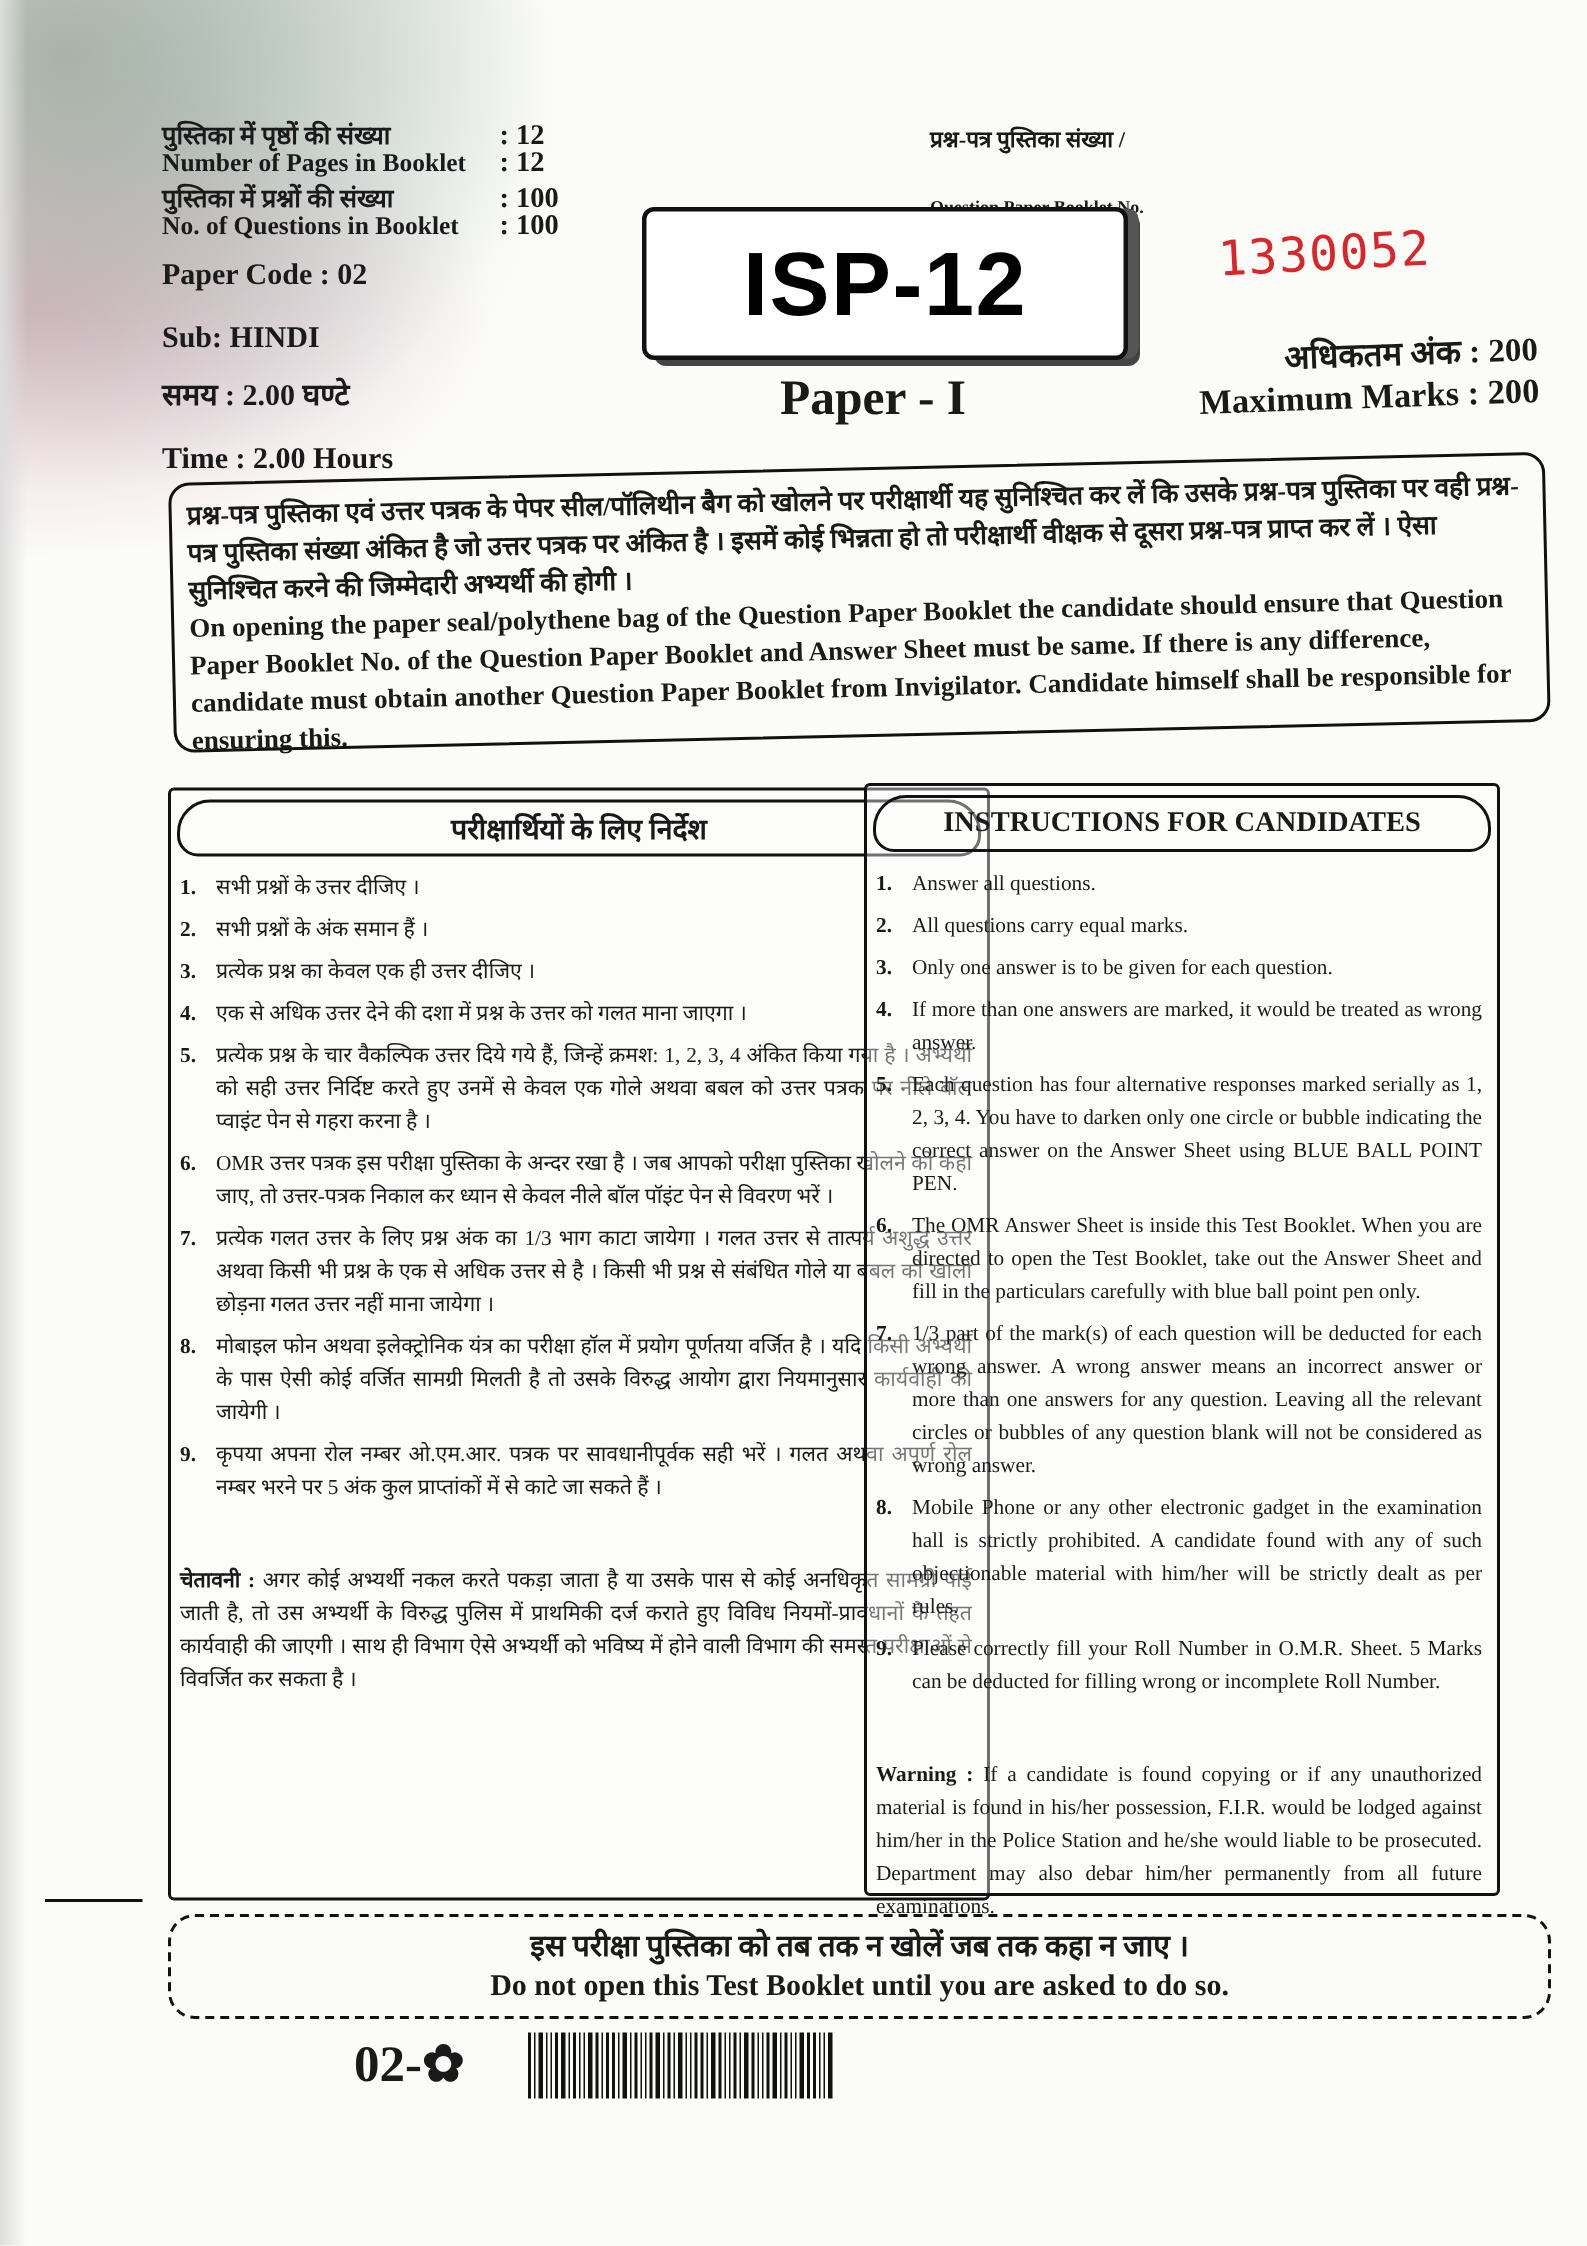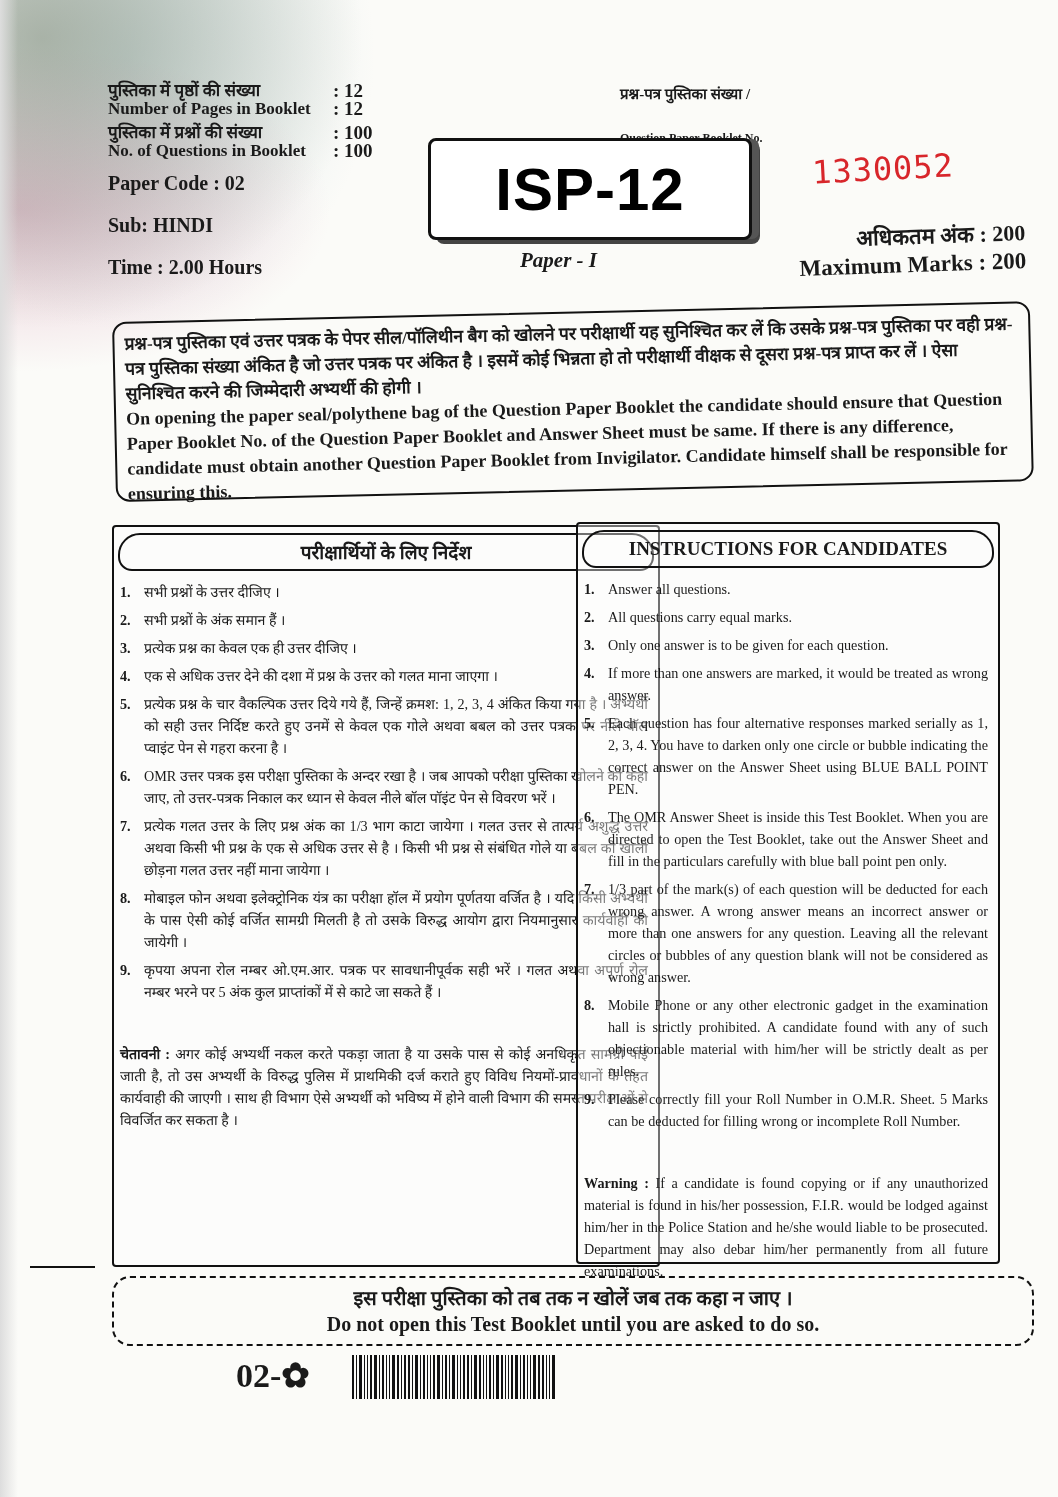--- a/index.html
+++ b/index.html
@@ -34,21 +34,21 @@
     .isp-box {
       left: 428px; top: 138px; width: 318px; height: 96px;
       border: 3px solid #111; border-radius: 8px; background: #fff;
       box-shadow: 8px 0 0 -1px #555, 8px 4px 0 0 #444;
       display: flex; align-items: center; justify-content: center;
     }
     .isp-box span { font-family: "Liberation Sans", "DejaVu Sans", sans-serif; font-weight: bold; font-size: 60px; color: #000000; letter-spacing: 1px; }
 
     .booklet-no { left: 812px; top: 150px; font-family: "DejaVu Sans Mono", "Liberation Mono", monospace; font-size: 32px; color: #d8262b; transform: rotate(-3deg); letter-spacing: 1px; }
 
-    .paper { left: 520px; top: 248px; font-size: 21px; font-weight: bold; font-style: italic; }
+    .paper { left: 520px; top: 248px; font-size: 33px; font-weight: bold; }
     .max { right: 32px; top: 220px; text-align: right; font-weight: bold; transform: rotate(-2deg); }
     .max .hi { font-size: 22px; }
     .max .en { font-size: 23px; margin-top: 2px; }
 
     .notice {
       left: 112px; top: 322px; width: 918px; height: 180px;
       border: 2px solid #111; border-radius: 14px; box-sizing: border-box;
       padding: 8px 10px; transform: rotate(-1.3deg); transform-origin: left top;
       font-weight: bold; font-size: 17.5px; line-height: 25px;
     }
@@ -105,20 +105,21 @@
   <div class="row">
     <span class="k">पुस्तिका में प्रश्नों की संख्या</span>
     <span class="v">: 100</span>
   </div>
   <div class="row">
     <span class="k">No. of Questions in Booklet</span>
     <span class="v">: 100</span>
   </div>
   <div class="big">Paper Code : 02</div>
   <div class="big2">Sub: HINDI</div>
+  <div class="big">समय : 2.00 घण्टे</div>
   <div class="big2">Time : 2.00 Hours</div>
 </div>
 
 <div class="abs qpb">
   <div>प्रश्न-पत्र पुस्तिका संख्या /</div>
   <div class="en">Question Paper Booklet No.</div>
 </div>
 
 <div class="abs isp-box">
   <span>ISP-12</span>

